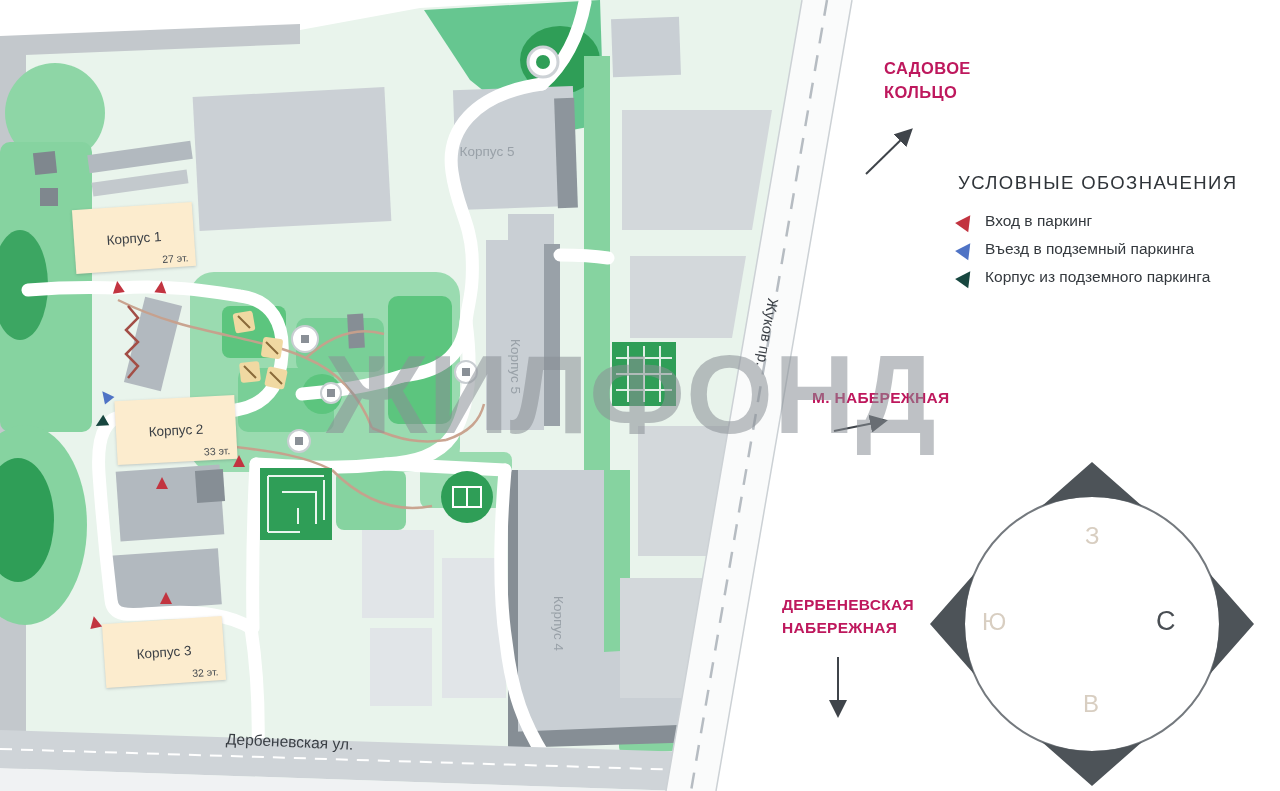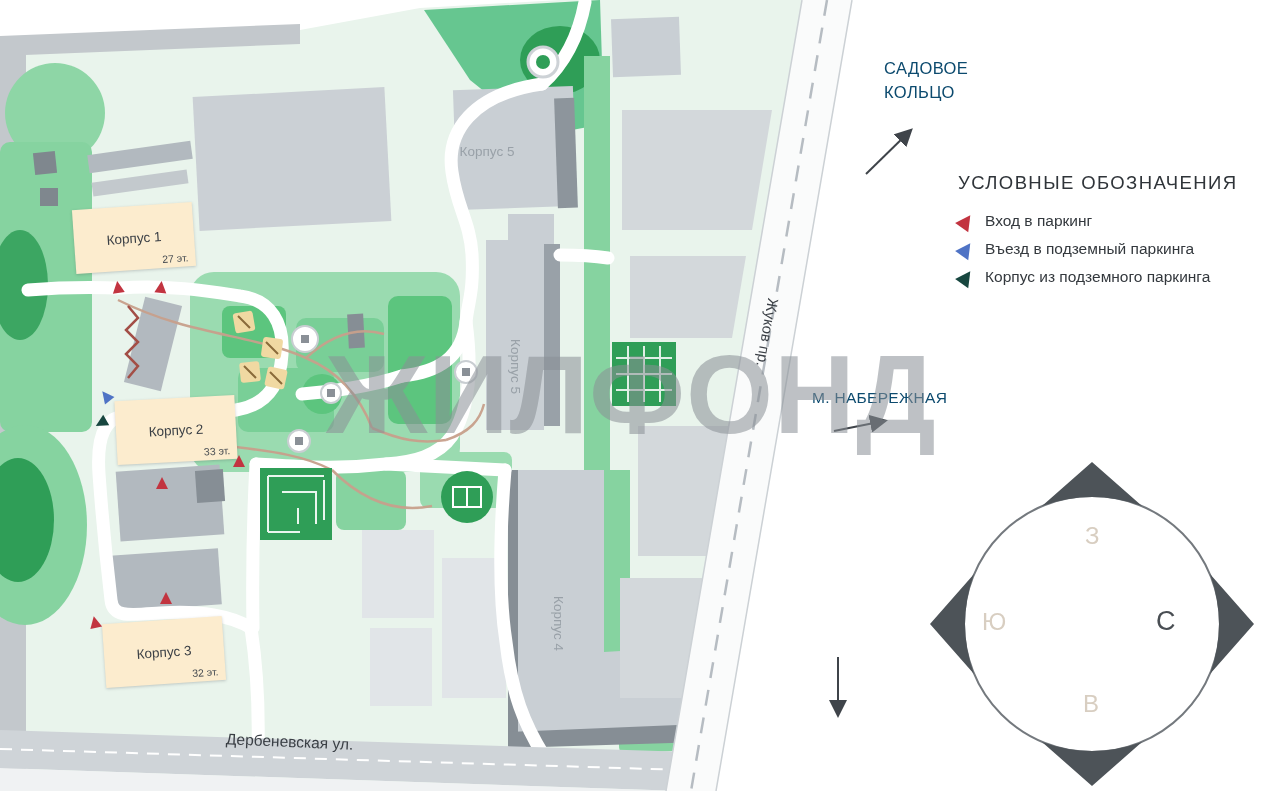--- a/index.html
+++ b/index.html
@@ -16,21 +16,21 @@
   .bldg-cream .bfloors { position:absolute; right:7px; bottom:3px; font-size:10.5px; color:#4a4f54; }
 
   
   .glabel { color:#99a1a8; font-size:13.5px; text-align:center; z-index:15; }
 
   .street-lbl { font-size:15px; color:#3a3f45; z-index:15; white-space:nowrap; }
 
   .wm { left:326px; top:330px; font-size:112px; font-weight:bold; color:#8a9096; opacity:.55;
         letter-spacing:1px; z-index:40; white-space:nowrap; pointer-events:none; }
 
-  .note { color:#0c4a6e; white-space:pre-line; z-index:15; }
+  .note { color:#be185d; white-space:pre-line; z-index:15;font-weight:bold; }
   .note-sadovoe { left:884px; top:57px; font-size:16.5px; line-height:1.45; letter-spacing:.4px; }
   .note-metro { left:812px; top:389px; font-size:15.5px; letter-spacing:.3px; }
   .note-embank { left:782px; top:593px; font-size:15.5px; line-height:1.5; letter-spacing:.3px; }
 
   .legend { left:958px; top:172px; width:330px; z-index:15; }
   .legend-title { font-size:18.5px; letter-spacing:1.4px; color:#2f3439; margin-bottom:18px; }
   .legend-item { display:flex; align-items:center; gap:11px; margin-bottom:10px;
                  font-size:15.5px; color:#33383d; }
   .tri { width:0; height:0; border-left:8px solid transparent; border-right:8px solid transparent;
          border-bottom:15px solid #c23440; transform:rotate(35deg); flex:0 0 auto; }
@@ -230,20 +230,22 @@
   <div class="glabel abs" style="left:508px; top:616px; width:100px; transform:rotate(90deg);">Корпус 4</div>
 
   <div class="street-lbl abs" style="left:226px; top:733px; transform:rotate(2.5deg); font-size:15.5px;">Дербеневская ул.</div>
   <div class="street-lbl abs" style="left:782px; top:300px; transform:rotate(100deg); transform-origin:0 0;">Жуков пр.</div>
 
   <div class="wm abs">ЖИЛФОНД</div>
 
   <div class="note note-sadovoe abs">САДОВОЕ
 КОЛЬЦО</div>
   <div class="note note-metro abs">М. НАБЕРЕЖНАЯ</div>
+  <div class="note note-embank abs">ДЕРБЕНЕВСКАЯ
+НАБЕРЕЖНАЯ</div>
 
   <div class="legend abs">
     <div class="legend-title">УСЛОВНЫЕ ОБОЗНАЧЕНИЯ</div>
     <div class="legend-item">
       <span class="tri" style="border-bottom-color: rgb(194, 52, 64);"></span>
       <span>Вход в паркинг</span>
     </div>
     <div class="legend-item">
       <span class="tri" style="border-bottom-color: rgb(79, 115, 197);"></span>
       <span>Въезд в подземный паркинга</span>

